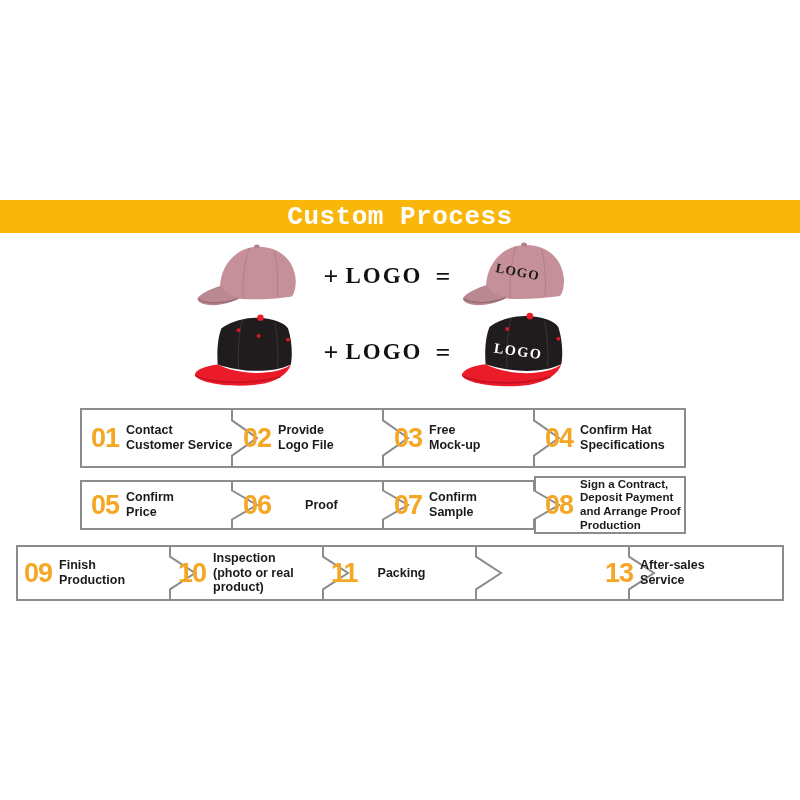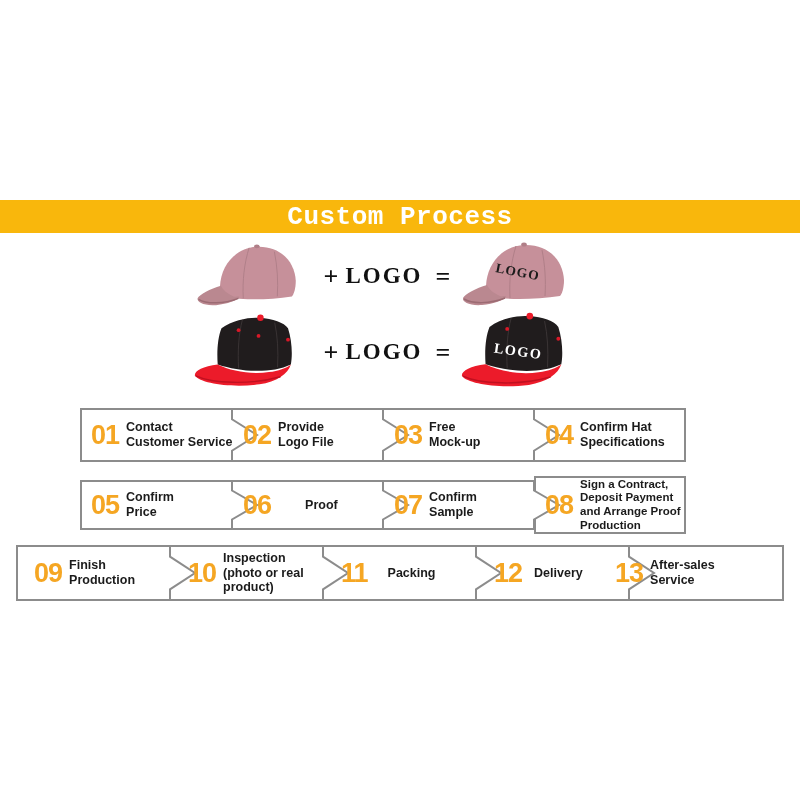--- a/index.html
+++ b/index.html
@@ -26,25 +26,25 @@
         padding-left:9px;box-sizing:border-box;z-index:3;}
   .num{font-size:27px;font-weight:bold;color:var(--amber);margin-right:7px;
        letter-spacing:-1px;flex:0 0 auto;}
   .lbl{font-size:12.5px;font-weight:bold;color:var(--ink);line-height:1.18;
        white-space:pre-line;}
   .sep{position:absolute;top:0;height:100%;width:30px;z-index:2;}
   .sep path.fill{fill:#fff;}
   .sep path.stroke{fill:none;stroke:var(--line);stroke-width:2;vector-effect:non-scaling-stroke;}
   .cell8box{position:absolute;left:452px;top:-6px;width:152px;height:calc(100% + 12px);
             border:2px solid var(--line);background:#fff;box-sizing:border-box;z-index:1;}
-  #row1{left:80px;top:408px;width:606px;height:54px;}
+  #row1{left:80px;top:408px;width:606px;height:60px;}
   #row2{left:80px;top:480px;width:606px;height:50px;}
   #row3{left:16px;top:545px;width:768px;height:56px;}
   #row1 .cell,#row2 .cell{width:152px;}
-  #row3 .cell{width:154px;padding-left:16px;}
+  #row3 .cell{width:154px;padding-left:6px;}
   .svgtext{font-family:"Liberation Serif",serif;font-weight:bold;}
 </style>
 </head>
 <body>
 
 <div id="stage">
 
   <div class="banner">
     <span class="banner-title">Custom Process</span>
   </div>
@@ -181,24 +181,20 @@
     <div class="cell" style="left:154px">
       <span class="num">10</span>
       <span class="lbl">Inspection
 (photo or real
 product)</span>
     </div>
     <div class="cell" style="left:307px">
       <span class="num" style="margin-right:20px">11</span>
       <span class="lbl">Packing</span>
     </div>
-    <div class="cell" style="left:460px">
-      <span class="num" style="margin-right:12px">12</span>
-      <span class="lbl">Delivery</span>
-    </div>
     <div class="cell" style="left:581px">
       <span class="num">13</span>
       <span class="lbl">After-sales
 Service</span>
     </div>
     <svg class="sep" style="left:151px" viewBox="0 0 30 54" preserveAspectRatio="none">
       <path class="fill" d="M1,10 L26,27 L1,44 Z"></path>
         <path class="stroke" d="M1,0 L1,10 L26,27 L1,44 L1,54"></path>
       </svg>
     <svg class="sep" style="left:304px" viewBox="0 0 30 54" preserveAspectRatio="none">

